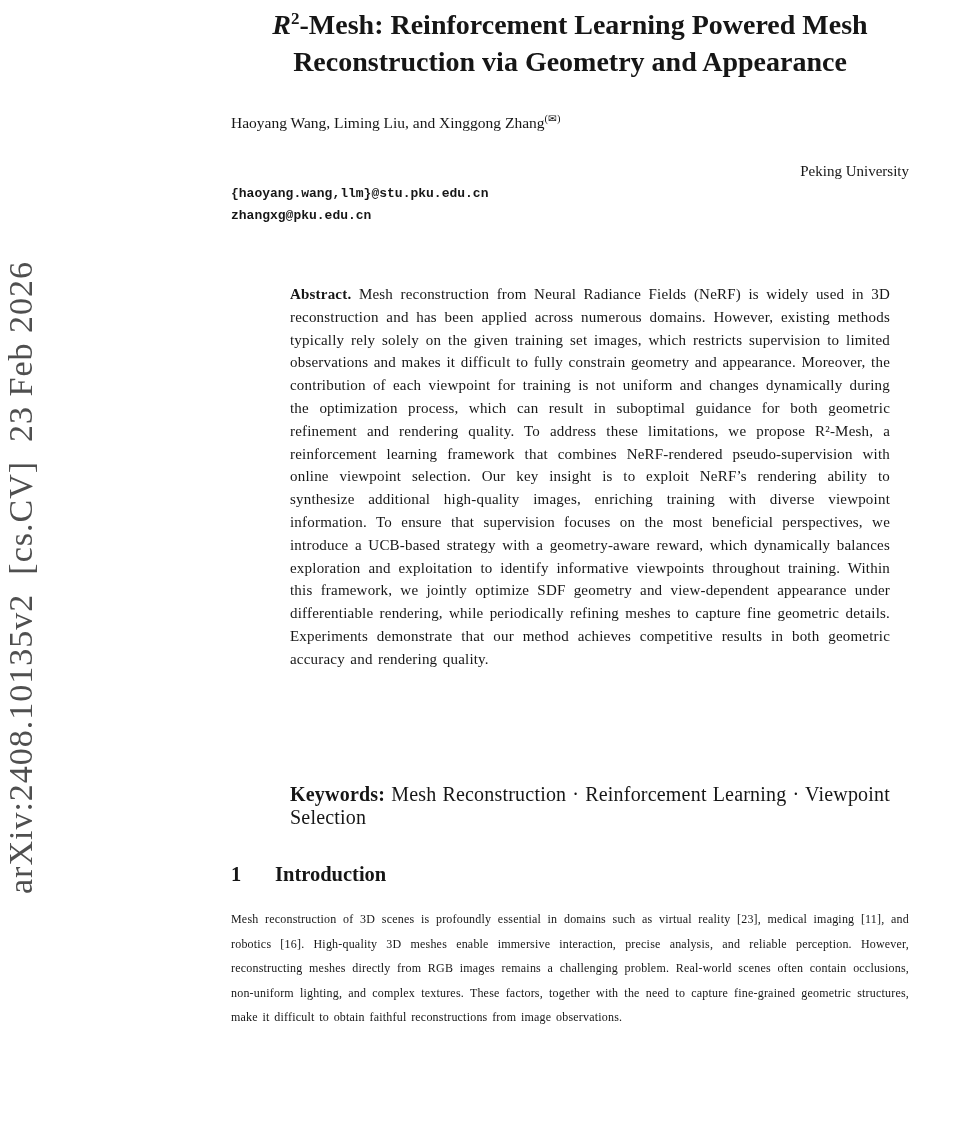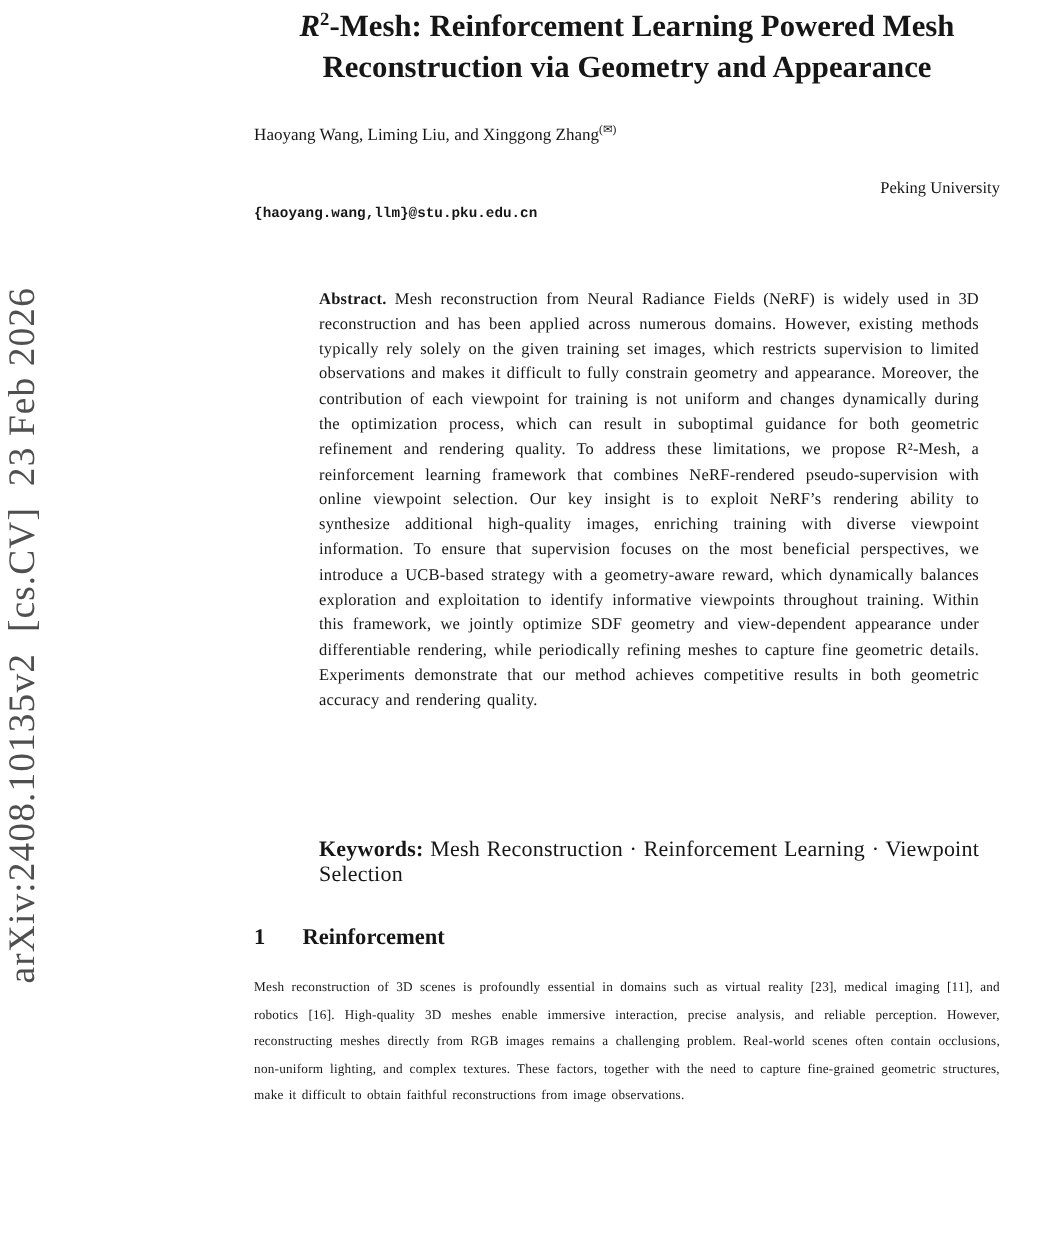--- a/index.html
+++ b/index.html
@@ -118,24 +118,25 @@
       <span class="title-line"><span class="math-var">R</span><sup class="title-sup">2</sup><span>-Mesh: Reinforcement Learning Powered Mesh</span></span>
       <span class="title-line">Reconstruction via Geometry and Appearance</span>
     </h1>
 
     <div class="authors"><span>Haoyang Wang, Liming Liu, and Xinggong Zhang</span><sup class="author-mark">(✉)</sup></div>
 
     <div class="affiliation">Peking University</div>
 
     <div class="emails">
       <div class="email-line">{haoyang.wang,llm}@stu.pku.edu.cn</div>
+      <div class="email-line">zhangxg@pku.edu.cn</div>
     </div>
 
     <p class="abstract"><b class="run-in">Abstract.</b> <span>Mesh reconstruction from Neural Radiance Fields (NeRF) is widely used in 3D reconstruction and has been applied across numerous domains. However, existing methods typically rely solely on the given training set images, which restricts supervision to limited observations and makes it difficult to fully constrain geometry and appearance. Moreover, the contribution of each viewpoint for training is not uniform and changes dynamically during the optimization process, which can result in suboptimal guidance for both geometric refinement and rendering quality. To address these limitations, we propose R²-Mesh, a reinforcement learning framework that combines NeRF-rendered pseudo-supervision with online viewpoint selection. Our key insight is to exploit NeRF’s rendering ability to synthesize additional high-quality images, enriching training with diverse viewpoint information. To ensure that supervision focuses on the most beneficial perspectives, we introduce a UCB-based strategy with a geometry-aware reward, which dynamically balances exploration and exploitation to identify informative viewpoints throughout training. Within this framework, we jointly optimize SDF geometry and view-dependent appearance under differentiable rendering, while periodically refining meshes to capture fine geometric details. Experiments demonstrate that our method achieves competitive results in both geometric accuracy and rendering quality.</span></p>
 
     <p class="keywords"><b class="run-in">Keywords:</b> <span>Mesh Reconstruction · Reinforcement Learning · Viewpoint Selection</span></p>
 
-    <h2 class="section-heading"><span class="section-number">1</span><span>Reinforcement</span></h2>
+    <h2 class="section-heading"><span class="section-number">1</span><span>Introduction</span></h2>
 
     <p class="intro">Mesh reconstruction of 3D scenes is profoundly essential in domains such as virtual reality [23], medical imaging [11], and robotics [16]. High-quality 3D meshes enable immersive interaction, precise analysis, and reliable perception. However, reconstructing meshes directly from RGB images remains a challenging problem. Real-world scenes often contain occlusions, non-uniform lighting, and complex textures. These factors, together with the need to capture fine-grained geometric structures, make it difficult to obtain faithful reconstructions from image observations.</p>
 
   </div>
 </div>
 
 </body></html>

